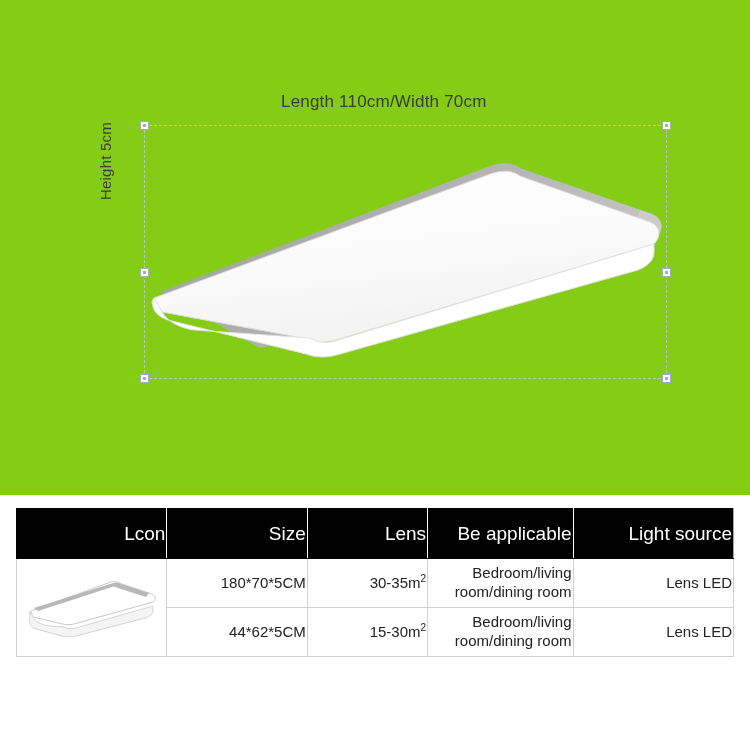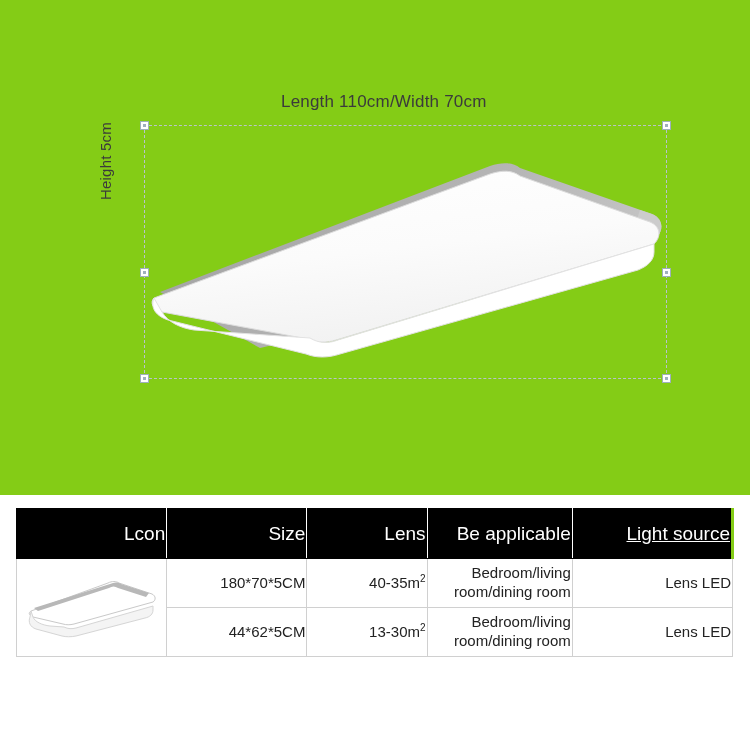--- a/index.html
+++ b/index.html
@@ -97,22 +97,21 @@
   #spec-table thead th {
     background: #000000;
     color: #ffffff;
     font-weight: normal;
     font-size: 19px;
     height: 47px;
     border: 1px solid #000000;
     border-right: 1px solid #ffffff;
   }
   #spec-table thead th:last-child {
-    border-right: 3px solid #84cc16;
-    text-decoration: underline;
+    border-right: 1px solid #84cc16;
   }
   #spec-table tbody td {
     font-size: 15px;
     height: 46px;
     background: #ffffff;
     line-height: 1.25;
   }
   .icon-cell {
     background: #ffffff !important;
     position: relative;
@@ -214,32 +213,32 @@
                    L 48 47 C 44 48 40 48 37 47 L 7 40 C 3 38 2 36 5 34 Z" fill="#ffffff" stroke="#c9c9c9" stroke-width="1"></path>
           <path d="M 5 34 L 7 40 C 9 45 16 48 24 49 L 38 50 C 42 52 46 52 50 51
                    L 127 29 L 127 33 C 127 37 124 40 119 41 L 50 59
                    C 45 60 40 60 36 59 L 10 52 C 4 50 2 45 4 40 Z" fill="#f4f4f4" stroke="#d5d5d5" stroke-width="1"></path>
           <path d="M 8 31 L 84 7 C 88 5 92 5 95 7 L 123 16 L 120 20 L 92 11
                    C 89 9 86 9 83 11 L 12 34 Z" fill="#b8b8b8"></path>
         </svg>
       </td>
       <td>180*70*5CM</td>
       <td>
-        <span>40-35</span><span>m</span><span class="sup">2</span>
+        <span>30-35</span><span>m</span><span class="sup">2</span>
       </td>
       <td>
         <div>Bedroom/living</div>
         <div>room/dining room</div>
       </td>
       <td>Lens LED</td>
     </tr>
     <tr>
       <td>44*62*5CM</td>
       <td>
-        <span>13-30</span><span>m</span><span class="sup">2</span>
+        <span>15-30</span><span>m</span><span class="sup">2</span>
       </td>
       <td>
         <div>Bedroom/living</div>
         <div>room/dining room</div>
       </td>
       <td>Lens LED</td>
     </tr>
   </tbody>
 </table>
 

